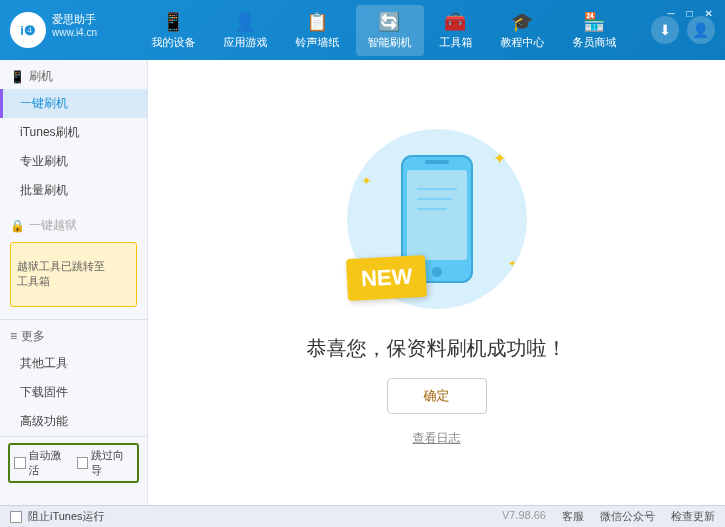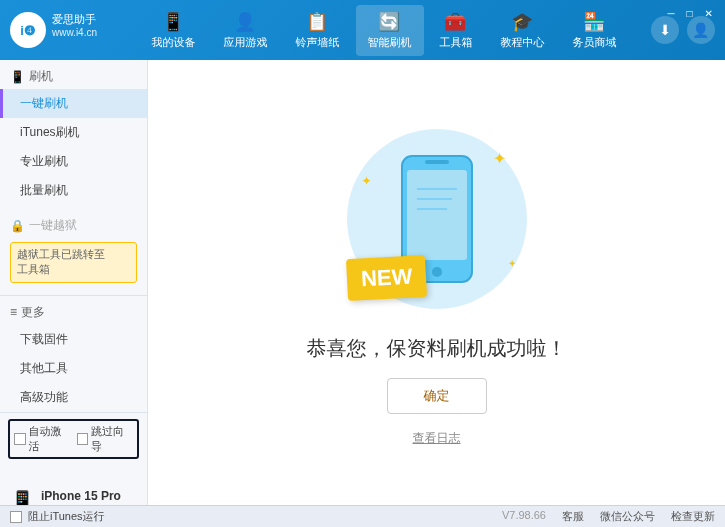--- a/index.html
+++ b/index.html
@@ -87,35 +87,35 @@
       background: #d8eaf8;
       color: #1a90d9;
       border-left: 3px solid #8b5cf6;
       padding-left: 17px;
     }
     .sidebar-notice {
       margin: 4px 10px;
       background: #fff3cd;
       border: 1px solid #ffc107;
       border-radius: 3px;
-      padding: 4px 6px;
+      padding: 16px 6px;
       font-size: 11px; color: #666;
       line-height: 1.4;
     }
     .more-section { border-top: 1px solid #dde3ec; margin-top: 4px; padding-top: 4px; }
 
     
     .sidebar-bottom {
       margin-top: auto;
       border-top: 1px solid #dde3ec;
       padding: 6px 8px;
     }
     .auto-options {
       display: flex; gap: 6px; align-items: center;
-      border: 2px solid #0f172a;
+      border: 2px solid #4d7c0f;
       border-radius: 3px;
       padding: 3px 4px;
       margin-bottom: 24px;
     }
     .checkbox-item {
       display: flex; align-items: center; gap: 3px;
       font-size: 11px; color: #444; cursor: pointer;
     }
     .checkbox-box {
       width: 12px; height: 12px;
@@ -301,22 +301,22 @@
           <span>一键越狱</span>
         </div>
         <div class="sidebar-notice">越狱工具已跳转至<br>工具箱</div>
       </div>
 
       <div class="more-section">
         <div class="sidebar-section-header">
           <span>≡</span>
           <span>更多</span>
         </div>
+        <div class="sidebar-item">其他工具</div>
         <div class="sidebar-item">下载固件</div>
-        <div class="sidebar-item">其他工具</div>
         <div class="sidebar-item">高级功能</div>
       </div>
 
       <div class="sidebar-bottom">
         <div class="auto-options">
           <div class="checkbox-item">
             <div class="checkbox-box"></div>
             <span>自动激活</span>
           </div>
           <div class="checkbox-item">

